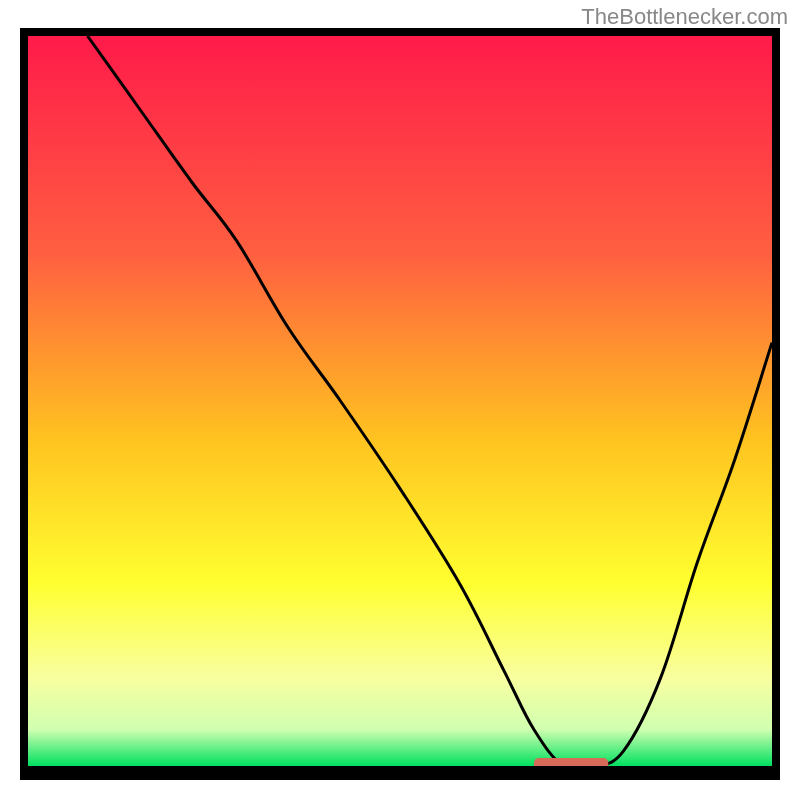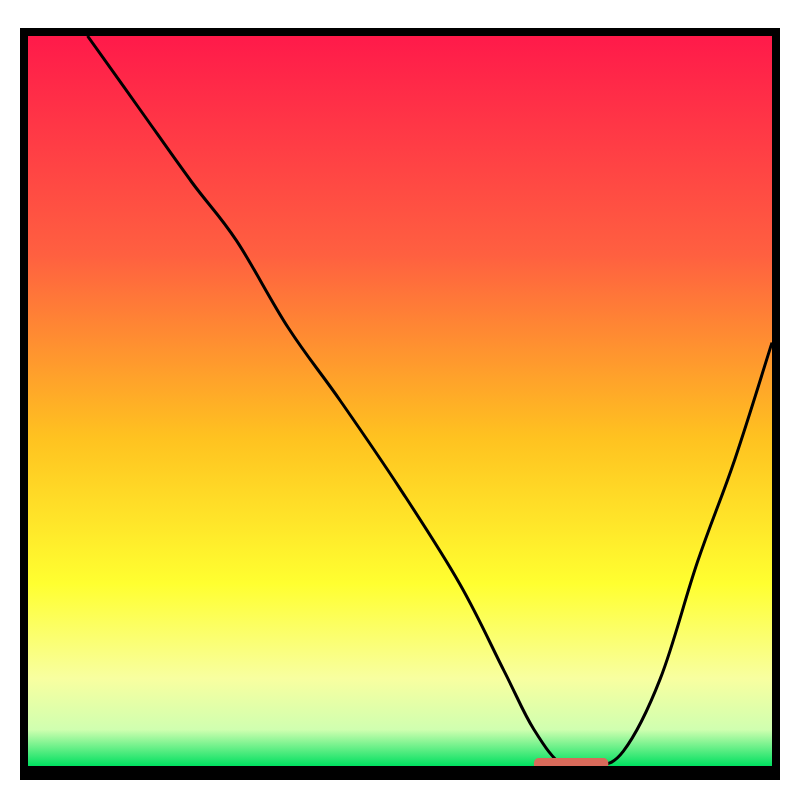--- a/index.html
+++ b/index.html
@@ -42,20 +42,21 @@
     height: 100%;
   }
   svg {
     display: block;
   }
 </style>
 </head>
 <body>
 
 <div class="container">
+  <div class="watermark">TheBottlenecker.com</div>
 
   <div class="plot-frame">
     <svg class="plot-area" viewBox="0 0 744 730" preserveAspectRatio="none">
       <defs>
         <linearGradient id="bg-grad" x1="0" y1="0" x2="0" y2="1">
             <stop offset="0%" stop-color="#ff1a4a"></stop>
             <stop offset="30%" stop-color="#ff6040"></stop>
             <stop offset="55%" stop-color="#ffc220"></stop>
             <stop offset="75%" stop-color="#ffff30"></stop>
             <stop offset="88%" stop-color="#f8ffa0"></stop>

